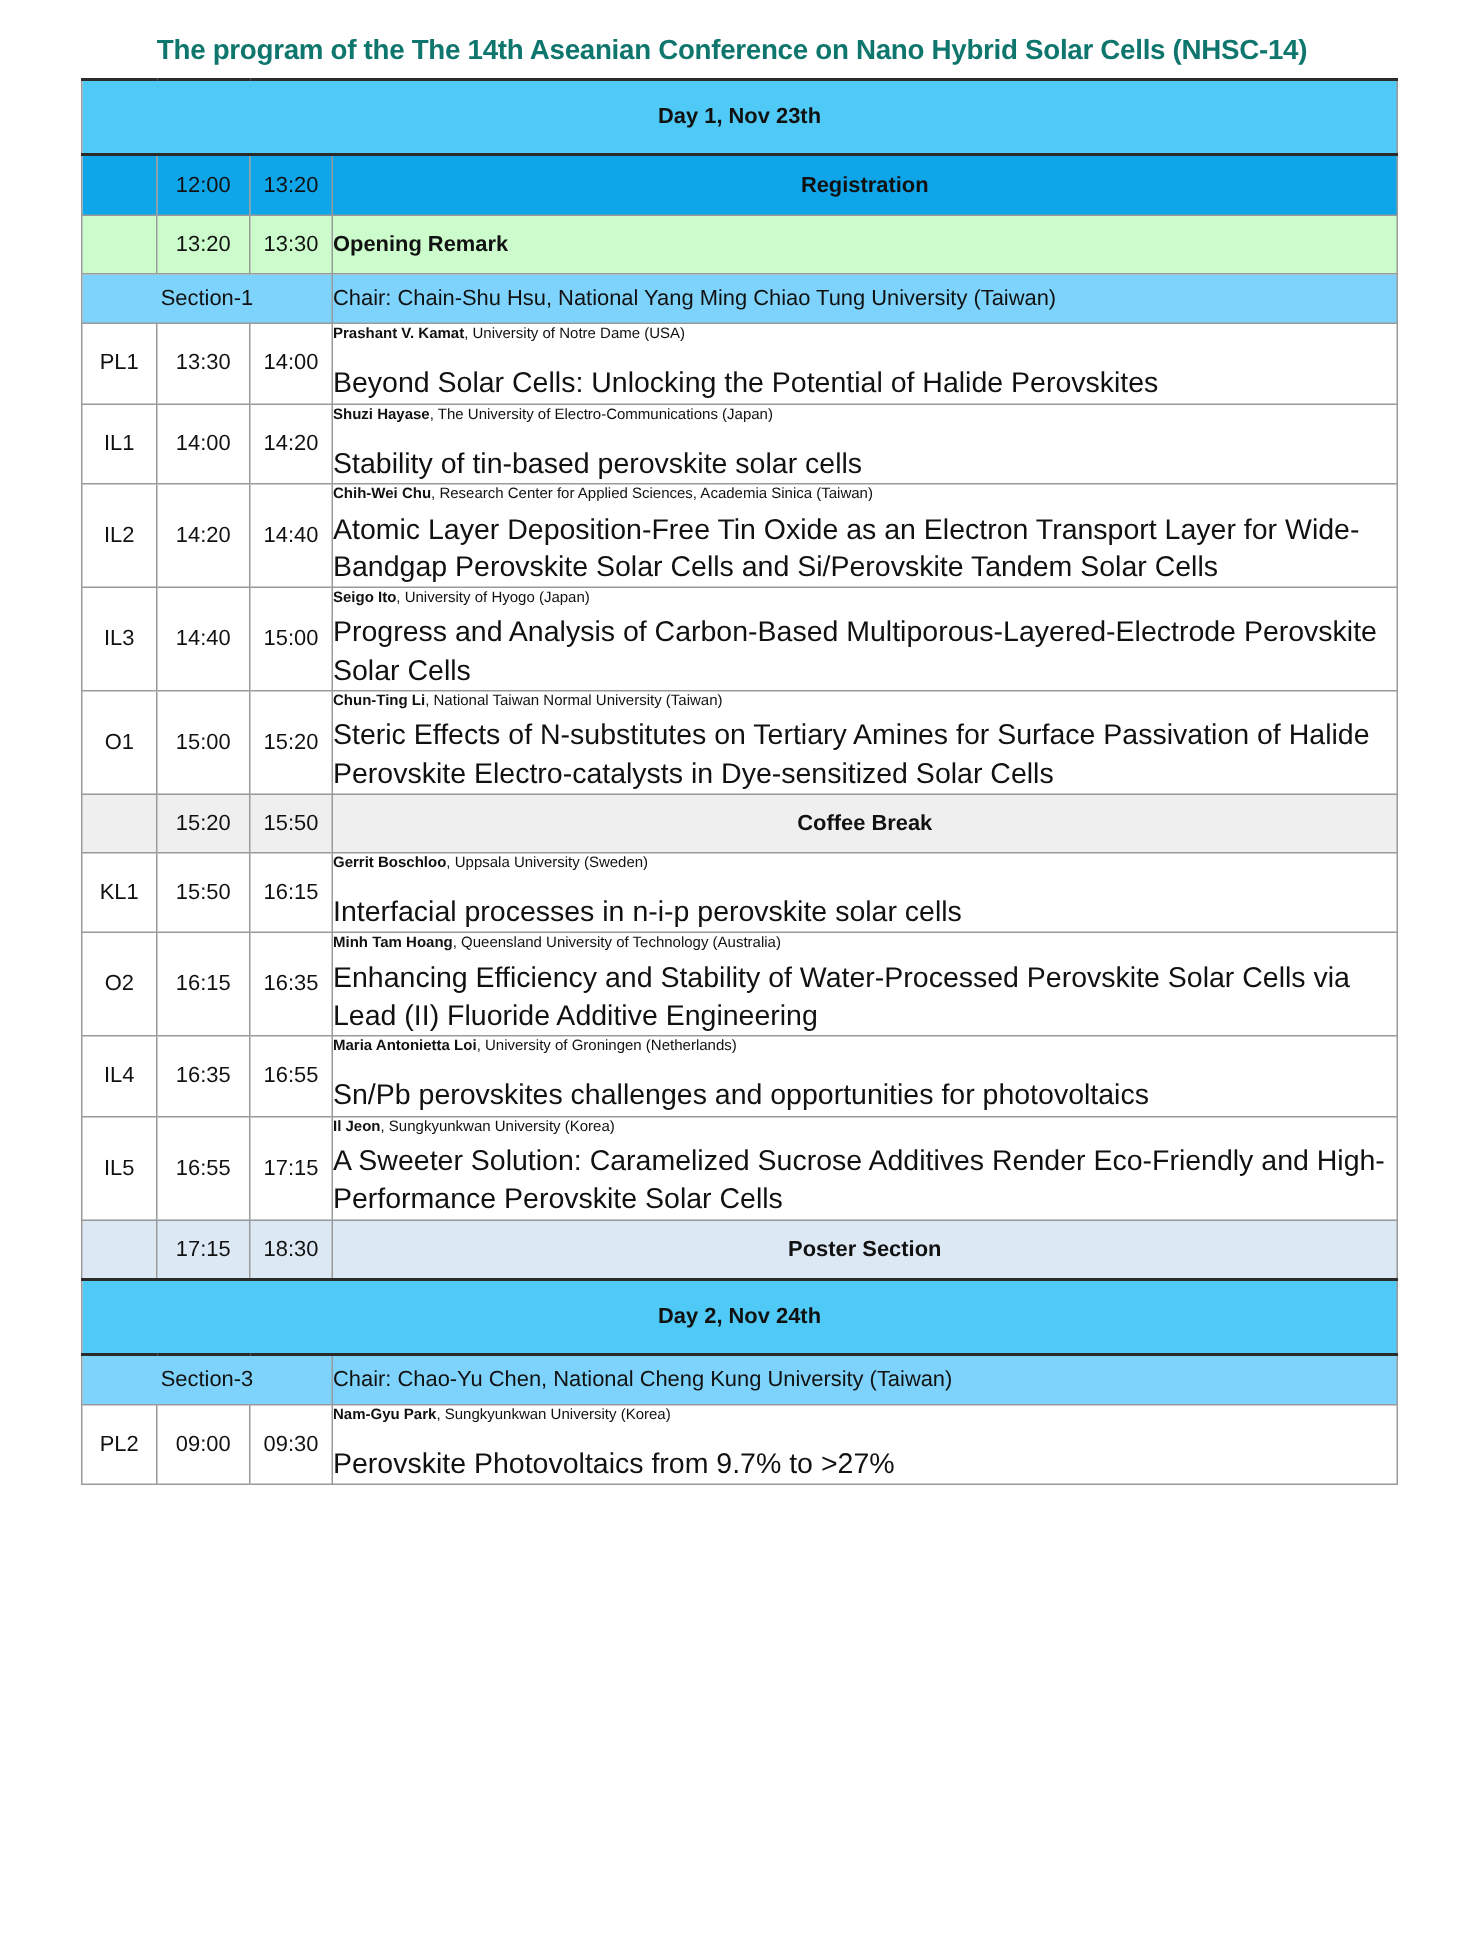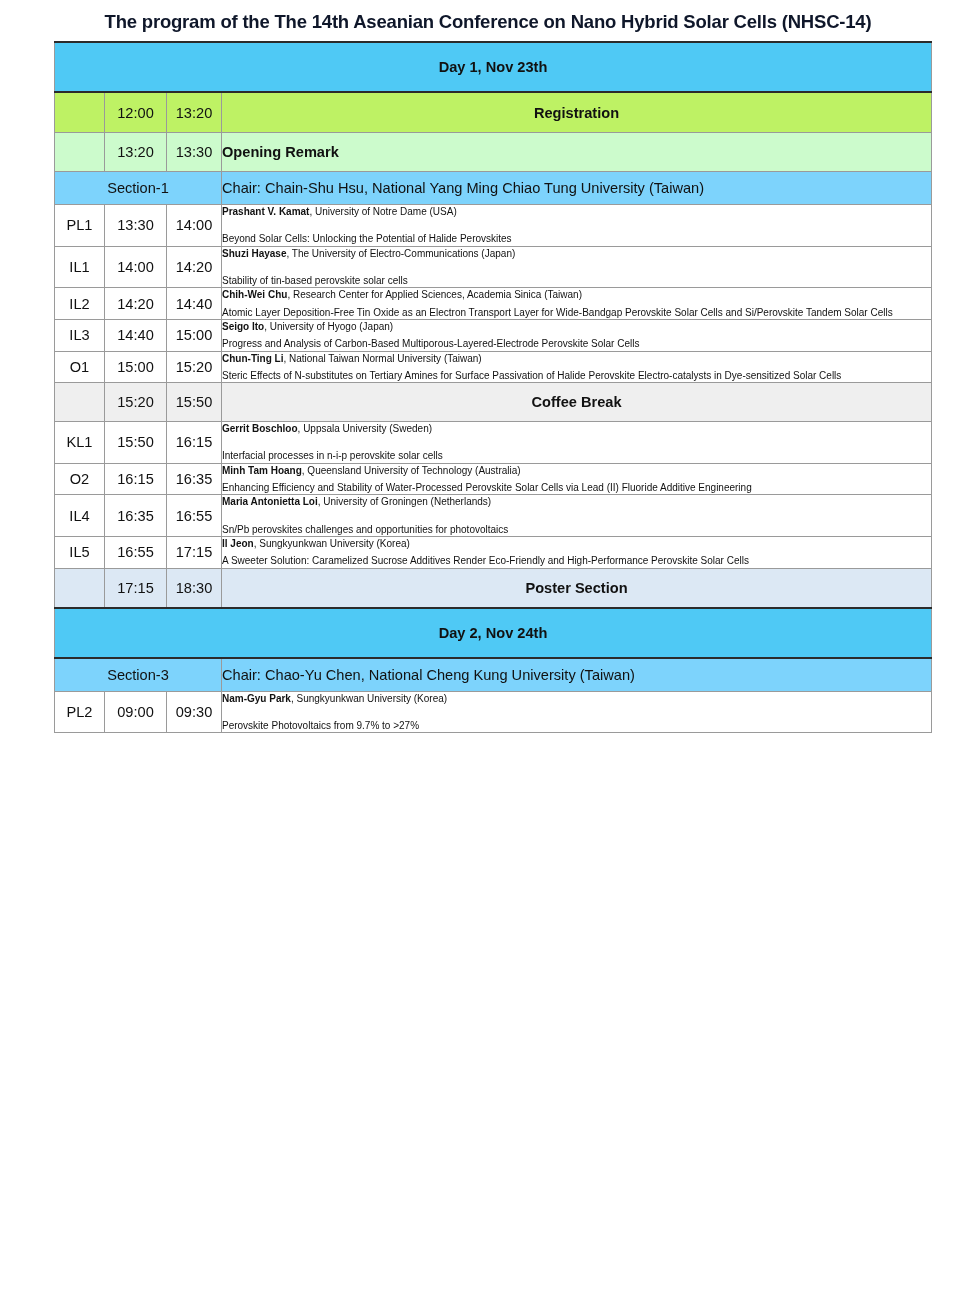--- a/index.html
+++ b/index.html
@@ -21,23 +21,23 @@
     height: 1289px;
     box-sizing: border-box;
   }
 
   
   .doc-title {
     text-align: center;
     font-size: 18.5px;
     font-weight: bold;
     letter-spacing: -0.2px;
-    padding: 11px 20px 8px 20px;
+    padding: 22px 20px 8px 20px;
     line-height: 1.2;
-    color: #0f172a;
+    color: #0f766e;
   }
 
   
   .prog-wrap {
     padding: 0 19px 0 54px;
     box-sizing: border-box;
   }
   table.program {
     width: 877px;
     border-collapse: collapse;
@@ -72,21 +72,21 @@
     background: #4FC9F5;
     text-align: center;
     font-weight: bold;
     font-size: 15.6px;
     height: 48px;
     border-top: 2px solid #2b2b2b !important;
     border-bottom: 2px solid #2b2b2b !important;
     color: #0b0b0b;
   }
 
-  .reg-row td { background: #bef264; }
+  .reg-row td { background: #0ea5e9; }
   .reg-label {
     text-align: center;
     font-weight: bold;
     font-size: 15.4px;
   }
   .reg-row td { height: 39px; }
 
   .open-row td { background: #CCFBCC; height: 38px; }
   .open-label {
     text-align: left;
@@ -138,21 +138,21 @@
     overflow: hidden;
   }
   .talk-speaker .nm {
     font-weight: bold;
   }
   .talk-speaker .aff {
     font-weight: normal;
   }
   .talk-title {
     display: block;
-    font-size: 10px;
+    font-size: 19px;
   }
   .talk-cell.spaced .talk-speaker { margin-bottom: 14px; }
   .talk-cell.spaced .talk-title   { margin-top: 0; }
   .talk-cell.tight  .talk-speaker { margin-bottom: 4px; }
 
   
   tr.light-top td { border-top-color: #b9b9b9; }
 </style>
 </head>
 <body>

